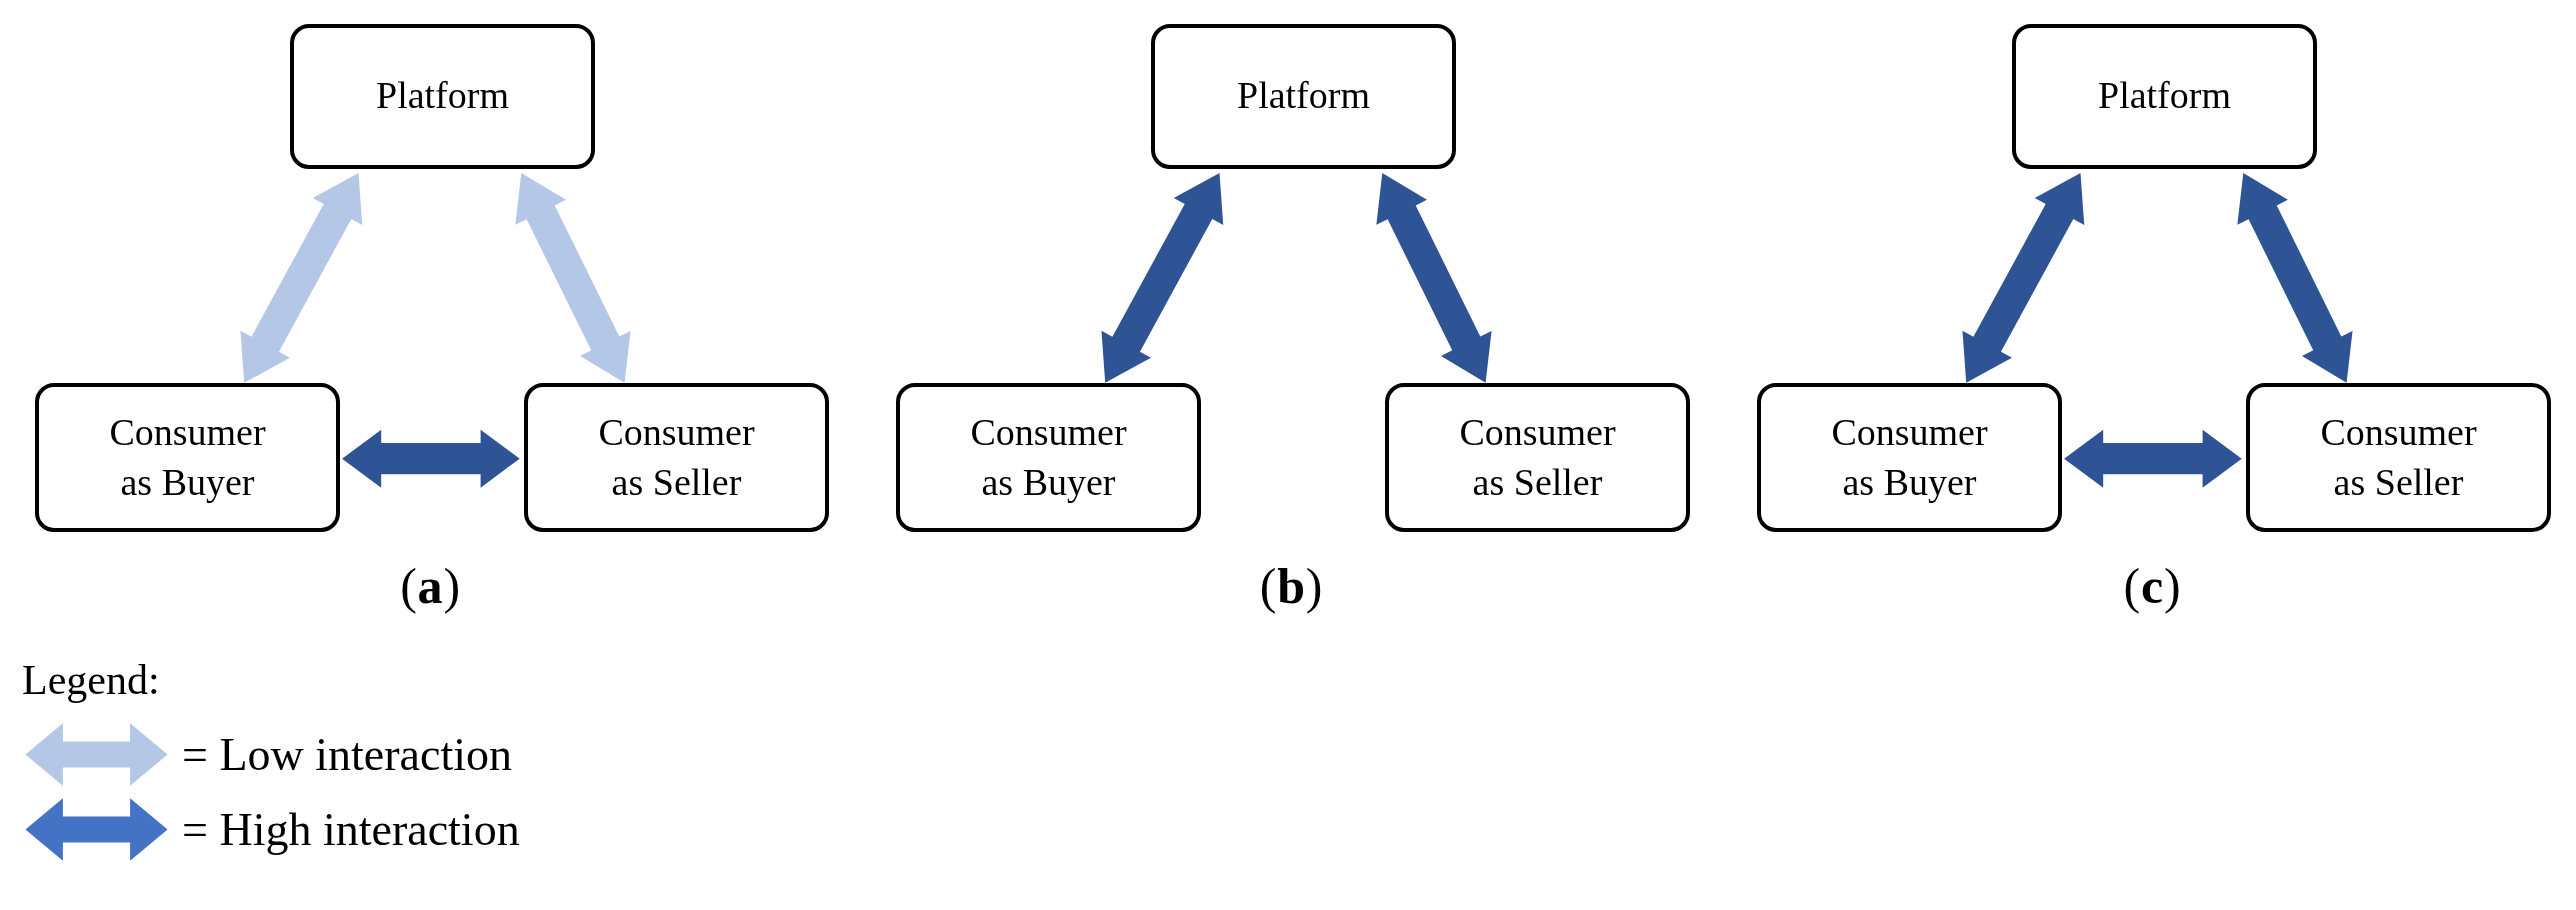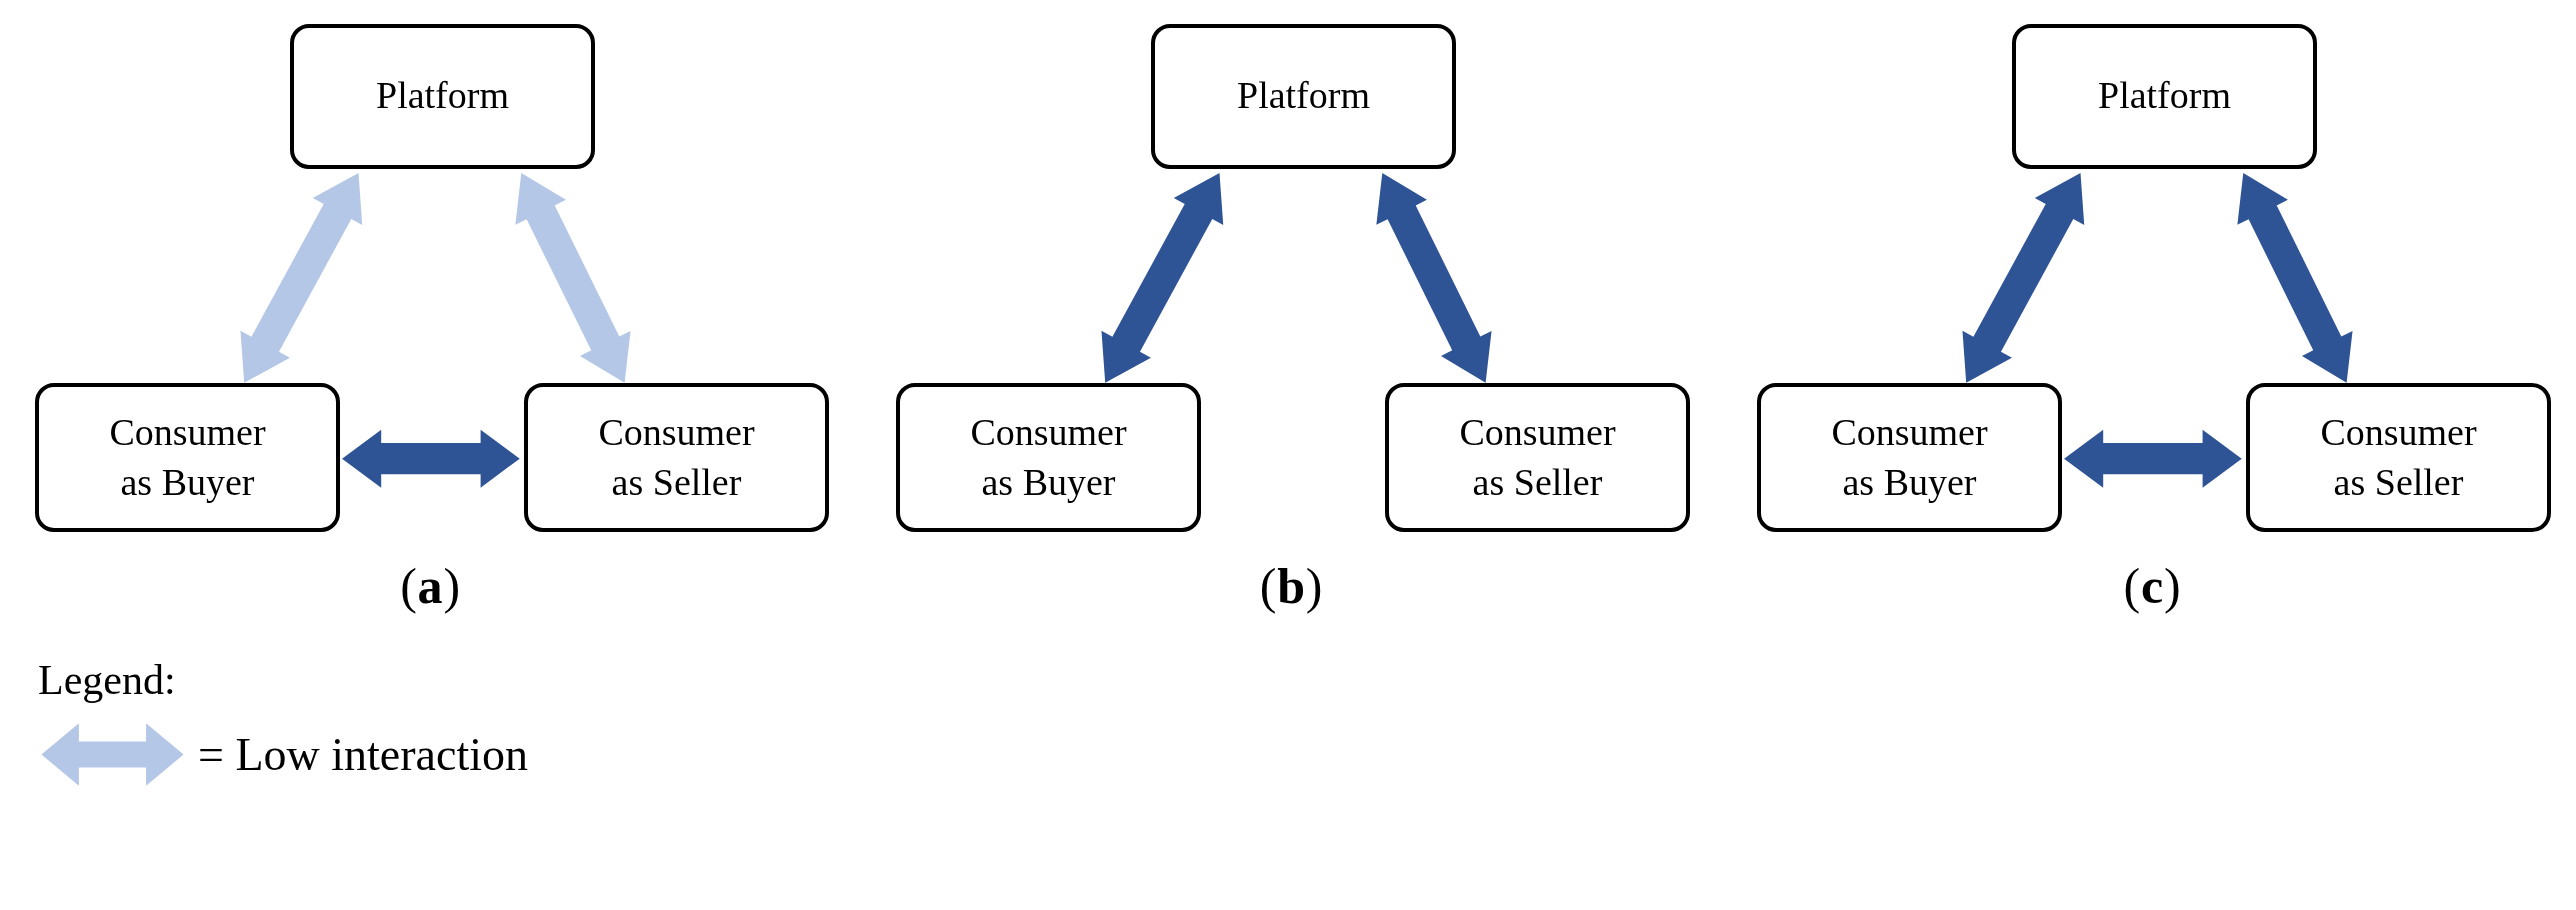--- a/index.html
+++ b/index.html
@@ -21,21 +21,21 @@
   }
   .node-platform{left:290px;top:23.5px;width:305px;height:145px;}
   .node-buyer{left:35px;top:383px;width:305px;height:149px;}
   .node-seller{left:524px;top:383px;width:305px;height:149px;}
   .caption{
     position:absolute;left:0;top:557px;width:861px;text-align:center;
     font-size:50px;letter-spacing:0.8px;
   }
   .caption .letter{font-weight:700;}
   .caption .paren{font-weight:400;}
-  .legend{position:absolute;left:22px;top:656px;margin-left:16px;}
+  .legend{position:absolute;left:22px;top:656px;}
   .legend-title{font-size:42px;line-height:1.15;margin-bottom:12.5px;}
   .legend-row{display:flex;align-items:center;height:75px;}
   .legend-row svg{width:149px;height:75px;flex:none;}
   .legend-label{font-size:46px;margin-left:11px;white-space:nowrap;}
 </style>
 </head>
 <body>
 
 <div id="stage">
 
@@ -81,16 +81,22 @@
   </section>
 
   <div class="legend">
     <div class="legend-title">Legend:</div>
     <div class="legend-row">
       <svg viewBox="0 0 190 96">
           <polygon points="4.0,48.0 52.0,88.0 52.0,64.5 138.0,64.5 138.0,88.0 186.0,48.0 138.0,8.0 138.0,31.5 52.0,31.5 52.0,8.0" fill="#B4C7E7"></polygon>
         </svg>
       <span class="legend-label">= Low interaction</span>
     </div>
+    <div class="legend-row">
+      <svg viewBox="0 0 190 96">
+          <polygon points="4.0,48.0 52.0,88.0 52.0,64.5 138.0,64.5 138.0,88.0 186.0,48.0 138.0,8.0 138.0,31.5 52.0,31.5 52.0,8.0" fill="#4472C4"></polygon>
+        </svg>
+      <span class="legend-label">= High interaction</span>
+    </div>
   </div>
 
 </div>
 
 
 </body></html>

